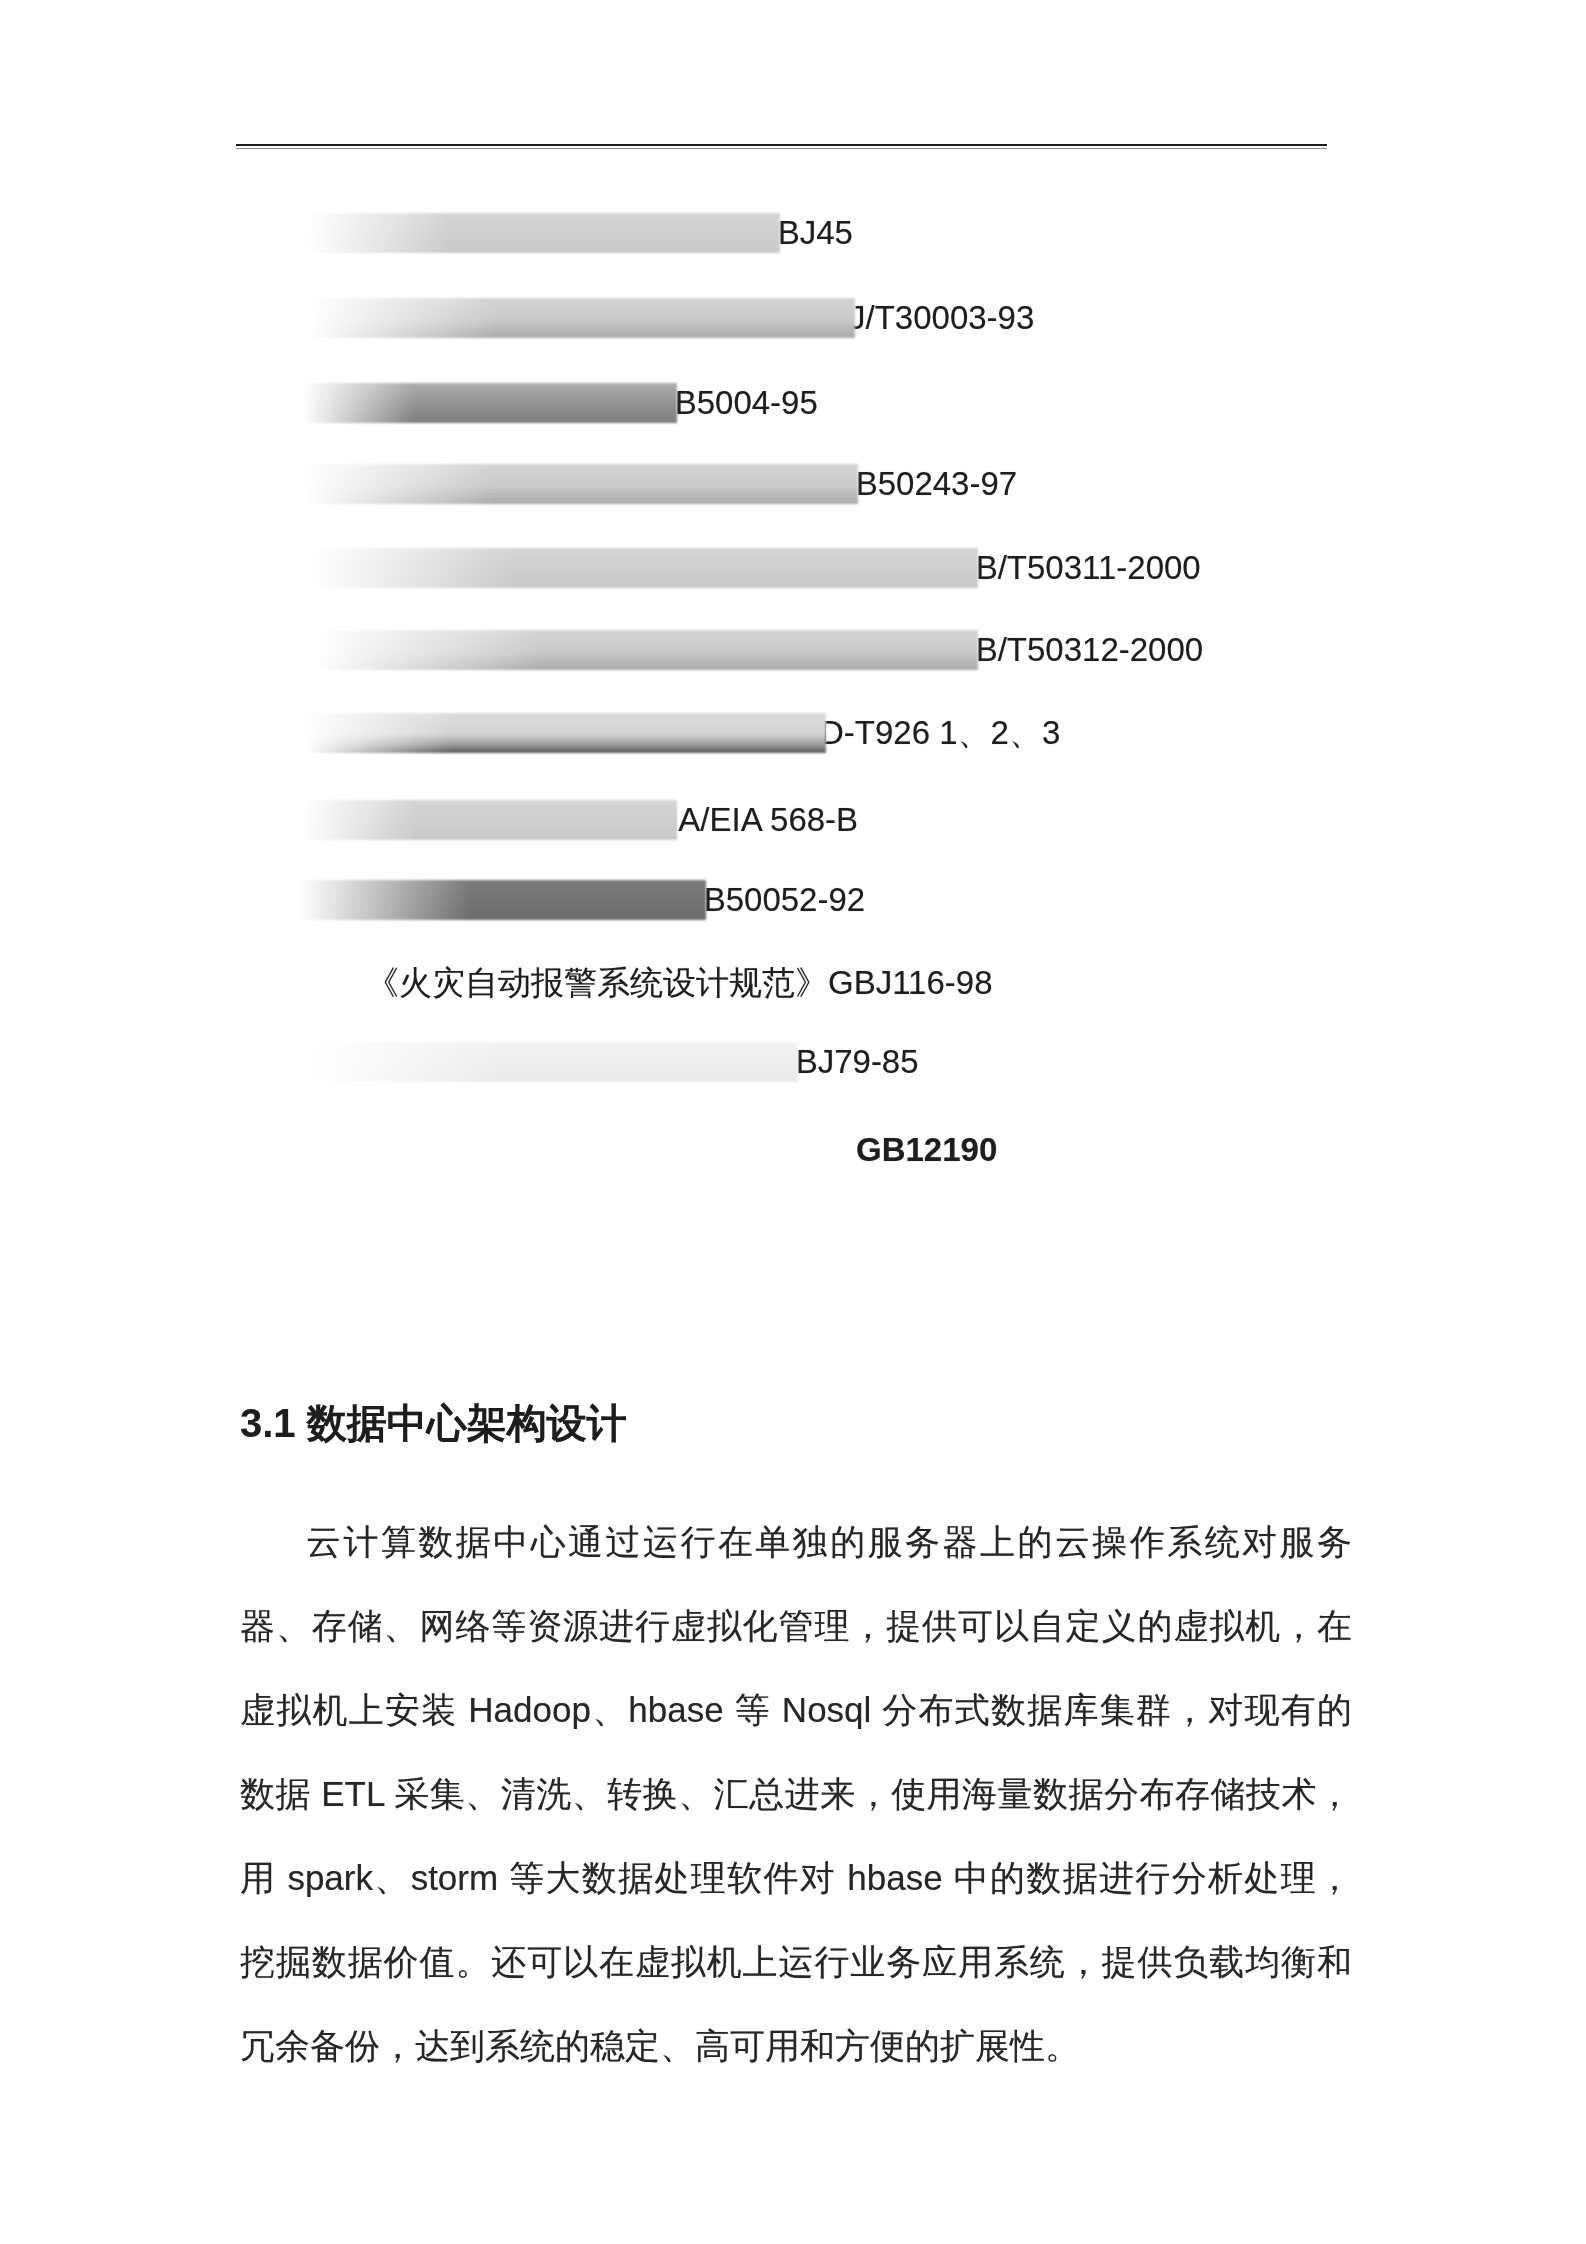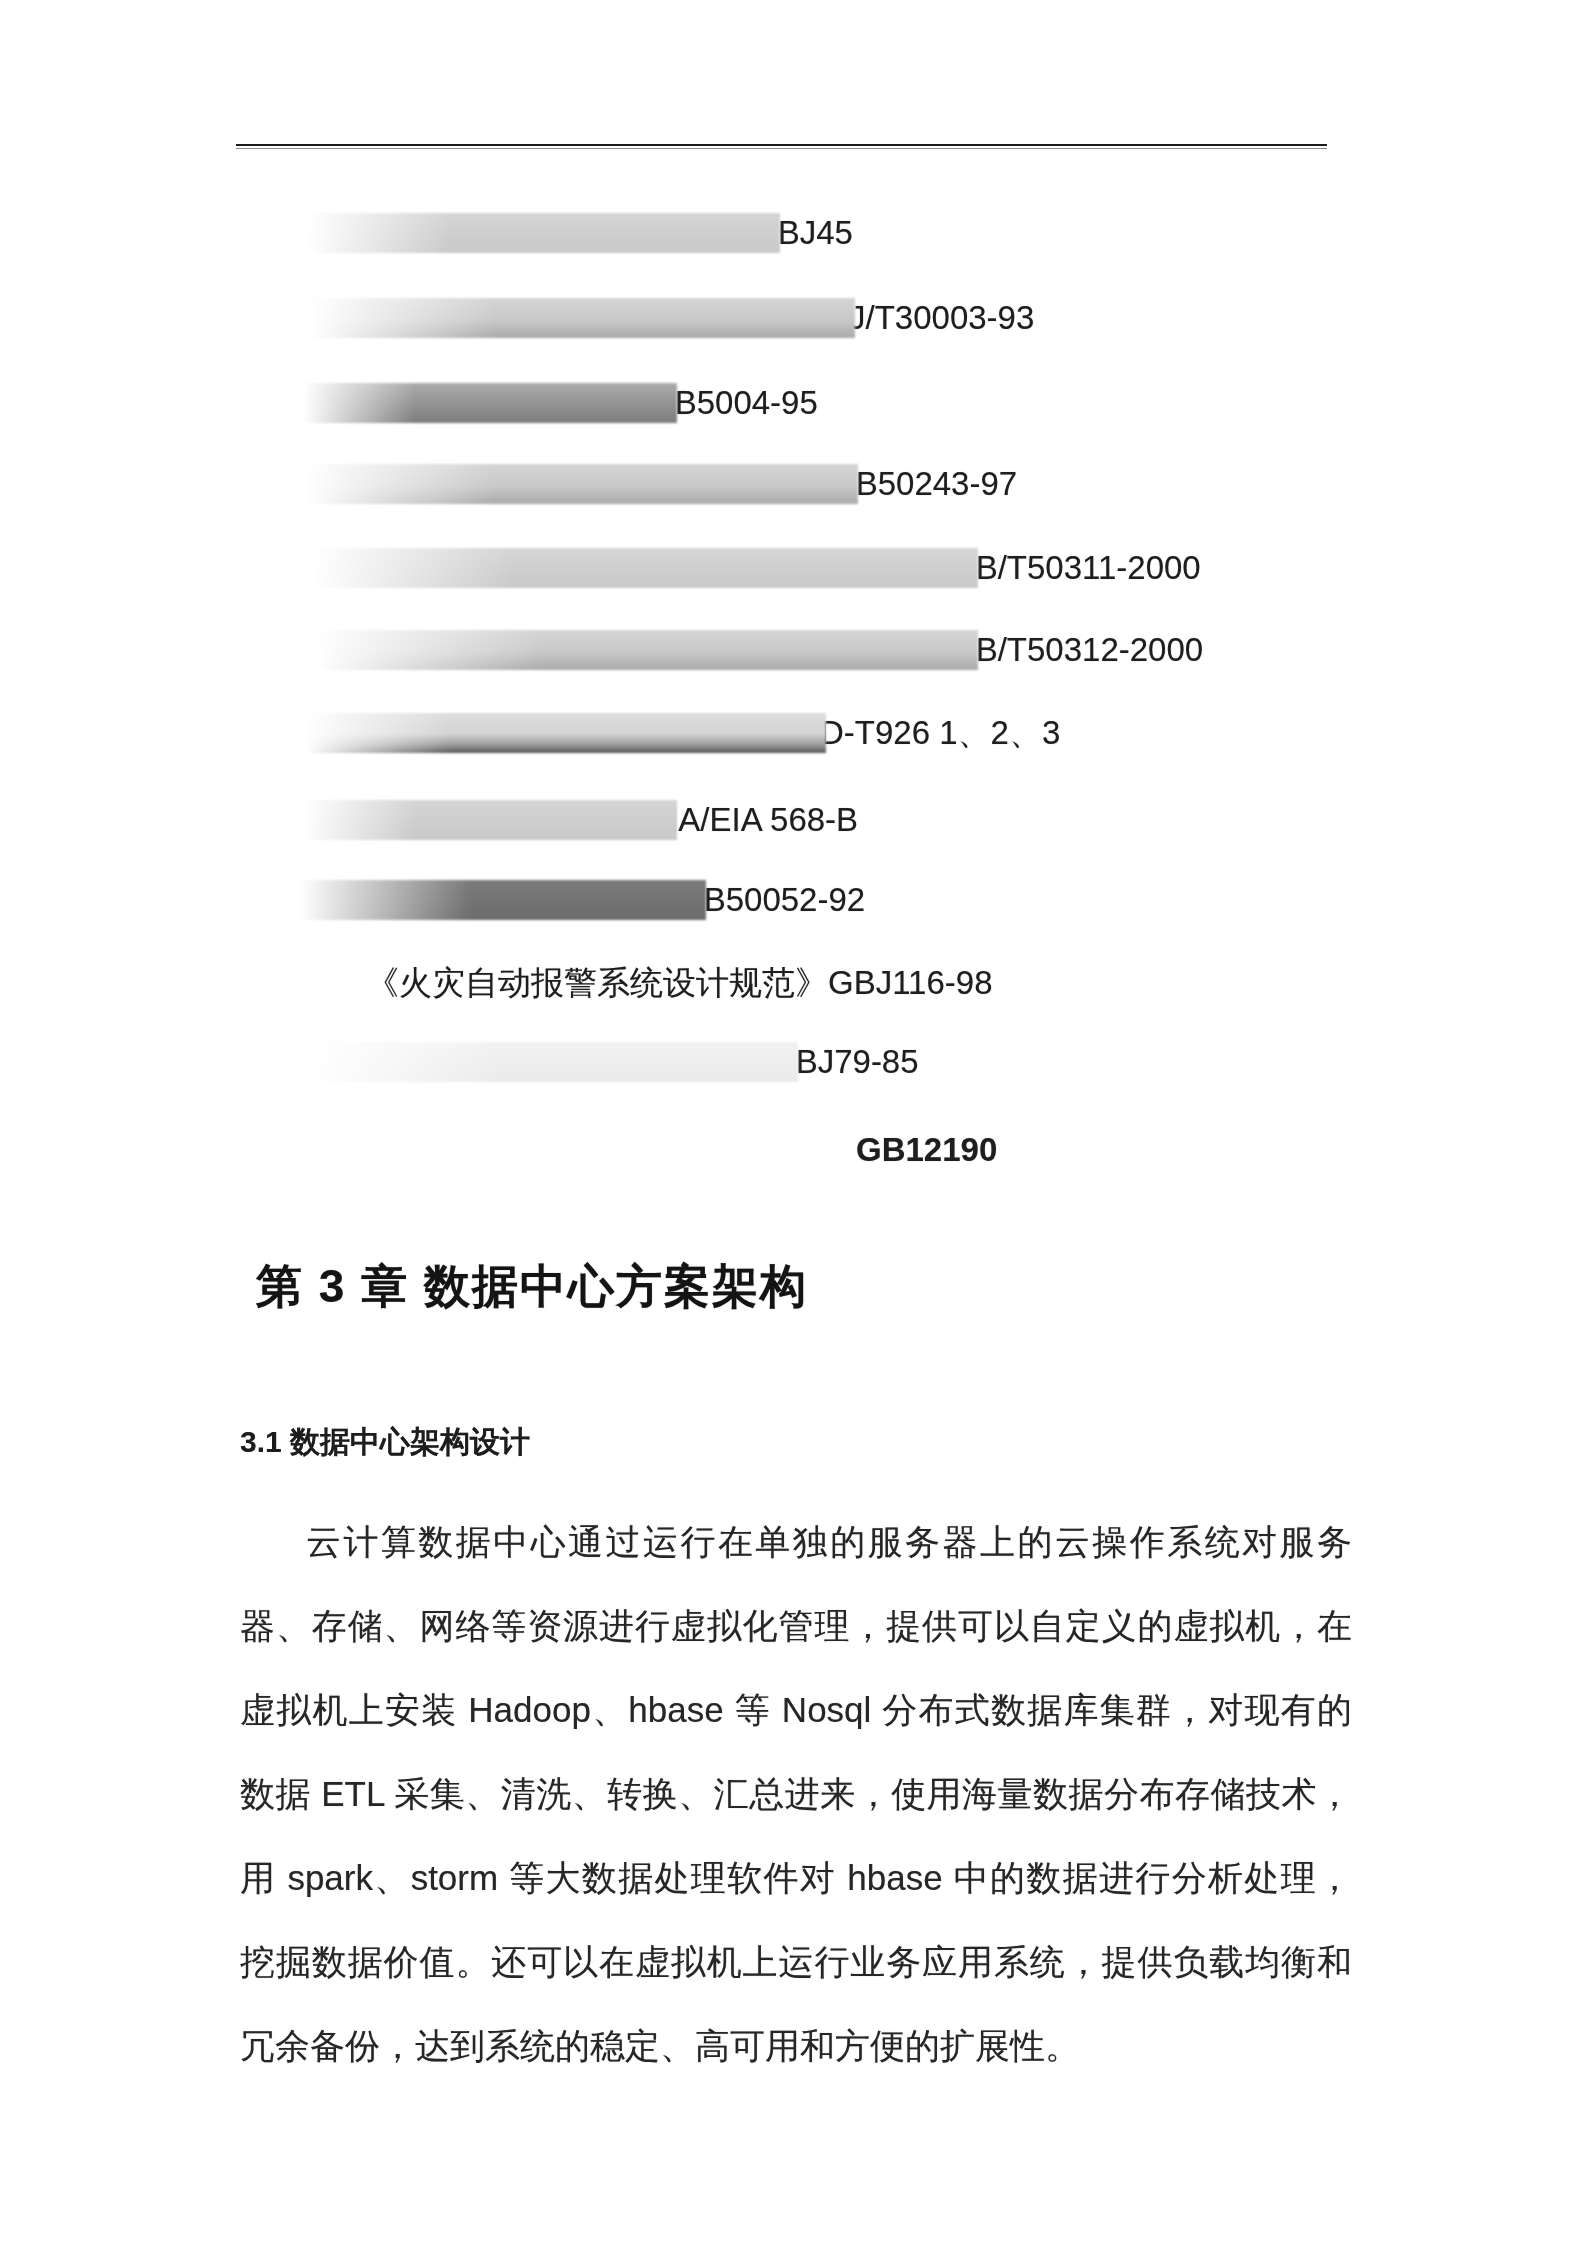--- a/index.html
+++ b/index.html
@@ -78,26 +78,25 @@
     font-weight:700;
     color:#141414;
     letter-spacing:2px;
     text-shadow:0 0 1px rgba(0,0,0,.45);
     white-space:nowrap;
   }
   .section-title{
     position:absolute;
     left:240px;
     top:1396px;
-    font-size:30px;
+    font-size:40px;
     font-weight:600;
     color:#1d1d1d;
     text-shadow:0 0 0.5px rgba(0,0,0,.4);
     white-space:nowrap;
-    margin-top:26px;
   }
   .body-paragraph{
     position:absolute;
     left:240px;
     top:1500px;
     width:1112px;
     font-size:35px;
     line-height:84px;
     color:#262626;
     text-align:justify;
@@ -154,19 +153,18 @@
       </div>
       <div class="std-row" style="top: 1042px; left: 312px;">
         <span class="bar faint" style="width: 486px;"></span>
         <span class="code">GBJ79-85</span>
       </div>
       <div class="std-row" style="top: 1130px; left: 856px; font-weight: bold;">
         <span class="code">GB12190</span>
       </div>
     </div>
 
-  <div class="chapter-title">第 3 章 数据中心方案架构</div>
 
   <div class="section-title">3.1 数据中心架构设计</div>
 
   <div class="body-paragraph">云计算数据中心通过运行在单独的服务器上的云操作系统对服务器、存储、网络等资源进行虚拟化管理，提供可以自定义的虚拟机，在虚拟机上安装 Hadoop、hbase 等 Nosql 分布式数据库集群，对现有的数据 ETL 采集、清洗、转换、汇总进来，使用海量数据分布存储技术，用 spark、storm 等大数据处理软件对 hbase 中的数据进行分析处理，挖掘数据价值。还可以在虚拟机上运行业务应用系统，提供负载均衡和冗余备份，达到系统的稳定、高可用和方便的扩展性。</div>
 
 </div>
 
 </body></html>

